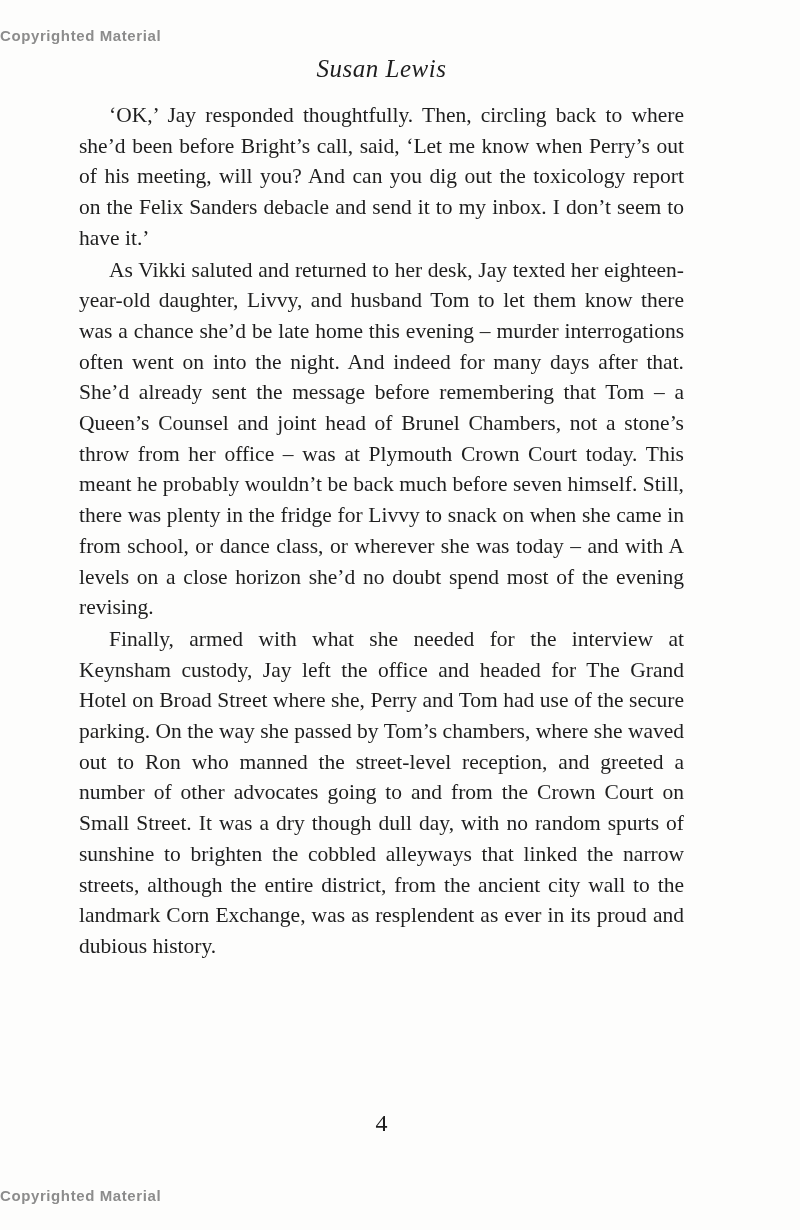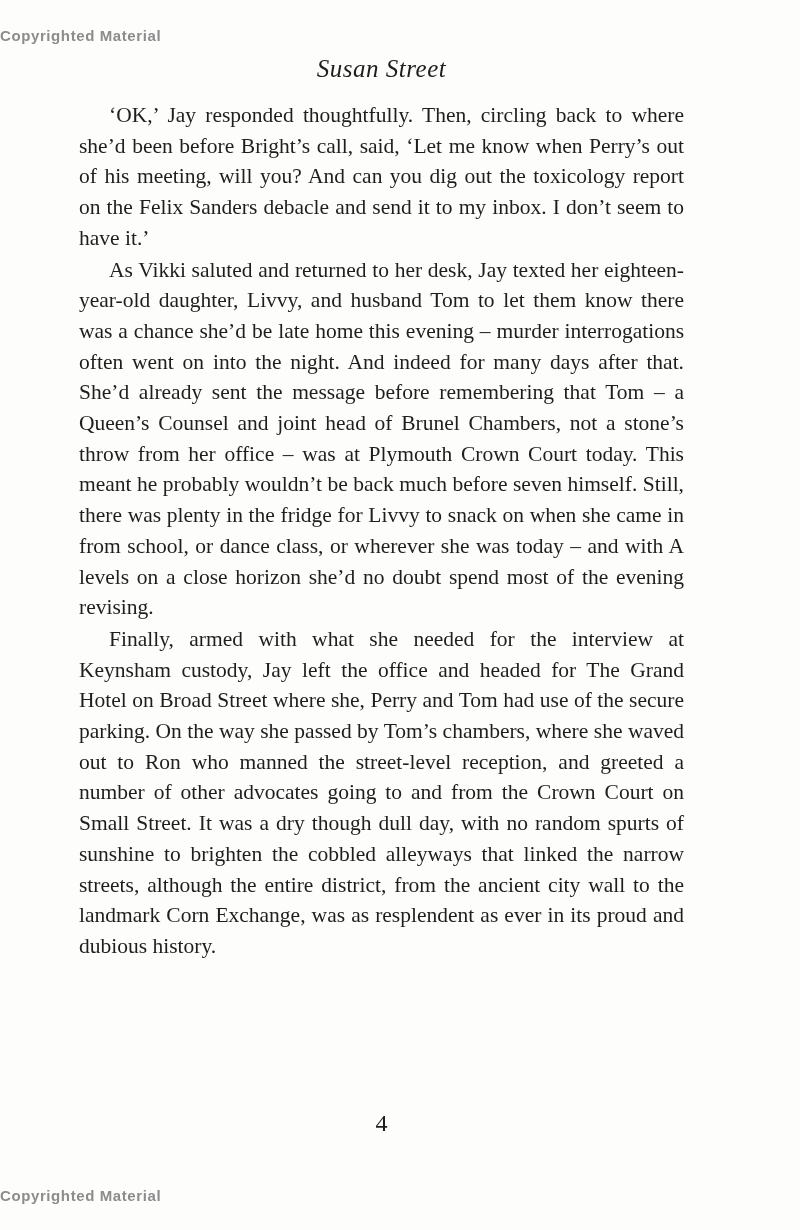--- a/index.html
+++ b/index.html
@@ -68,21 +68,21 @@
     color: var(--text, #1e1e1e);
   }
 </style>
 </head>
 <body>
 
 <div class="page">
 
   <div class="notice top">Copyrighted Material</div>
 
-  <div class="running-head">Susan Street</div>
+  <div class="running-head">Susan Lewis</div>
 
   <div class="body-text">
     <p>‘OK,’ Jay responded thoughtfully. Then, circling back to where she’d been before Bright’s call, said, ‘Let me know when Perry’s out of his meeting, will you? And can you dig out the toxicology report on the Felix Sanders debacle and send it to my inbox. I don’t seem to have it.’</p>
     <p>As Vikki saluted and returned to her desk, Jay texted her eighteen-year-old daughter, Livvy, and husband Tom to let them know there was a chance she’d be late home this evening – murder interrogations often went on into the night. And indeed for many days after that. She’d already sent the message before remembering that Tom – a Queen’s Counsel and joint head of Brunel Chambers, not a stone’s throw from her office – was at Plymouth Crown Court today. This meant he probably wouldn’t be back much before seven himself. Still, there was plenty in the fridge for Livvy to snack on when she came in from school, or dance class, or wherever she was today – and with A levels on a close horizon she’d no doubt spend most of the evening revising.</p>
     <p>Finally, armed with what she needed for the interview at Keynsham custody, Jay left the office and headed for The Grand Hotel on Broad Street where she, Perry and Tom had use of the secure parking. On the way she passed by Tom’s chambers, where she waved out to Ron who manned the street-level reception, and greeted a number of other advocates going to and from the Crown Court on Small Street. It was a dry though dull day, with no random spurts of sunshine to brighten the cobbled alleyways that linked the narrow streets, although the entire district, from the ancient city wall to the landmark Corn Exchange, was as resplendent as ever in its proud and dubious history.</p>
   </div>
 
   <div class="page-number">4</div>
 
   <div class="notice bottom">Copyrighted Material</div>

